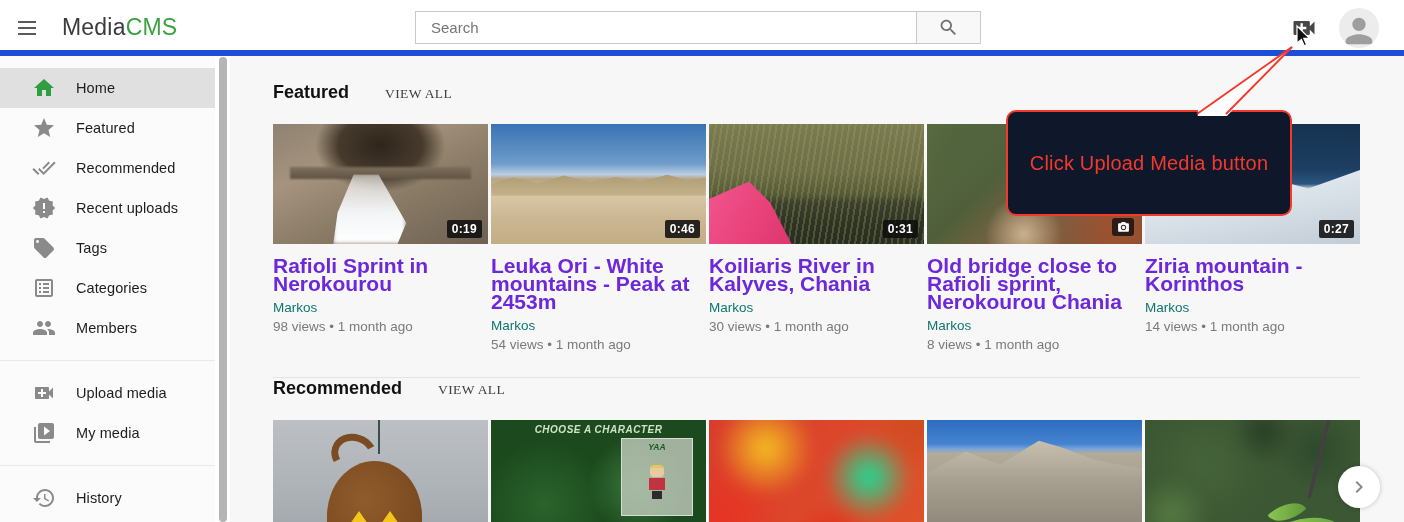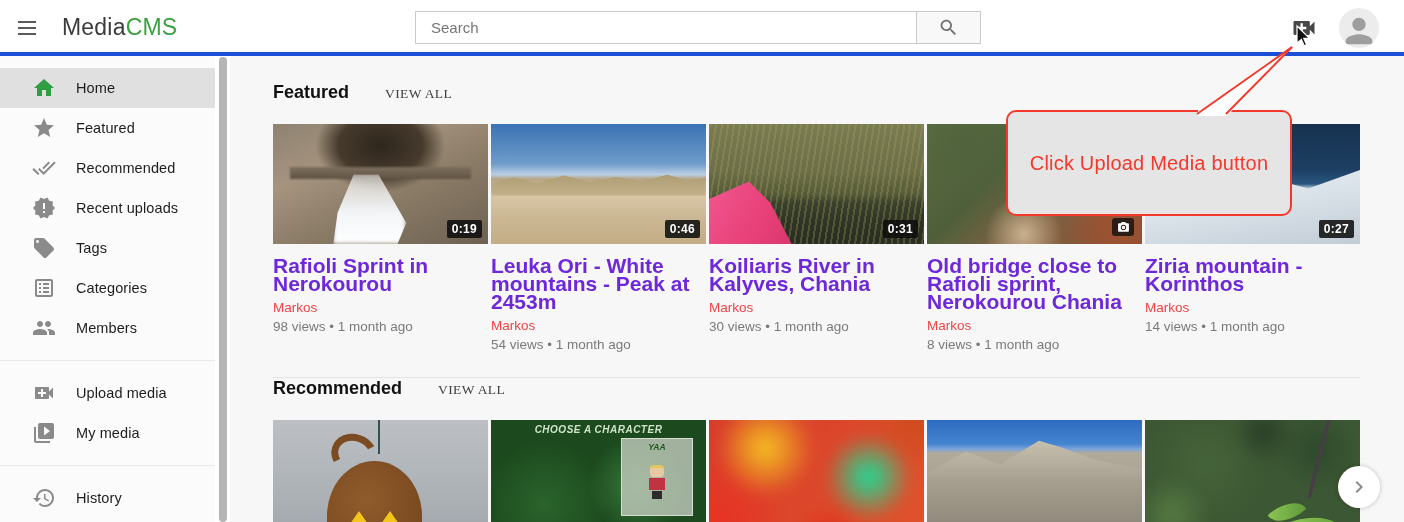--- a/index.html
+++ b/index.html
@@ -1,21 +1,21 @@
 <!DOCTYPE html>
 <html><head>
 <meta charset="utf-8">
 <style>
   * { margin:0; padding:0; box-sizing:border-box; }
   html,body { width:1404px; height:522px; overflow:hidden; }
   body { font-family:"Liberation Sans","DejaVu Sans",sans-serif; background:#fff; position:relative; }
 
   
   .topbar { position:absolute; left:0; top:0; width:1404px; height:56px; background:#fff;
-            border-bottom:4px solid #1d4ed8; z-index:10; }
+            border-bottom:6px solid #1d4ed8; z-index:10; }
   .menu-btn { position:absolute; left:14px; top:15px; width:26px; height:26px; background:none; border:0; cursor:pointer; }
   .menu-btn .bar { display:block; width:18px; height:2px; background:#5a5a5a; margin:4px auto; }
   .logo { position:absolute; left:62px; top:14px; font-size:23px; letter-spacing:.2px; cursor:pointer; text-decoration:none; }
   .logo .dark { color:#3b3b3b; }
   .logo .green { color:#3aa13f; }
 
   .search-wrap { position:absolute; left:415px; top:11px; height:33px; display:flex; }
   .search-input { width:501px; height:33px; border:1px solid #c9c9c9; border-right:none; padding:0 15px;
                   font-size:15px; color:#333; background:#fff; outline:none; font-family:inherit; }
   .search-input::placeholder { color:#757575; }
@@ -50,21 +50,21 @@
               color:#404040; letter-spacing:.4px; cursor:pointer; font-family:Liberation Serif, serif; }
   .cards-row { display:flex; gap:3px; margin-top:20px; }
   .card { width:215px; cursor:pointer; }
   .thumb { position:relative; width:215px; height:120px; overflow:hidden; background:#999; }
   .duration { position:absolute; right:6px; bottom:6px; background:rgba(15,15,15,.88); color:#fff;
               font-size:12px; font-weight:700; padding:2px 5px; border-radius:2px; letter-spacing:.3px; }
   .photo-badge { position:absolute; right:8px; bottom:8px; background:rgba(15,15,15,.8);
                  border-radius:3px; width:22px; height:18px; display:flex; align-items:center; justify-content:center; }
   .photo-badge svg { width:13px; height:13px; fill:#fff; }
   .card-title { font-size:21px; font-weight:700; color:#6d28d9; line-height:18px; margin:13px 0 6px; }
-  .card-author { font-size:13.5px; color:#ef4444; line-height:17px; }
+  .card-author { font-size:13.5px; color:#0f766e; line-height:17px; }
   .card-meta { font-size:13.5px; color:#7a7a7a; line-height:17px; margin-top:2px; }
   .section-divider { border:0; border-top:1px solid #e4e4e4; width:1087px; margin:24px 0 0; }
 
   
   .th-waterfall { background:
       radial-gradient(ellipse 105px 75px at 50% 18%, #2e261d 0%, #463a2c 40%, rgba(70,58,44,0) 62%),
       linear-gradient(155deg,#8f8272 0%,#a5937e 30%,#8a7b66 60%,#6e6152 100%); }
   .th-waterfall .fall { position:absolute; left:28%; top:42%; width:34%; height:58%;
       background:linear-gradient(180deg,rgba(255,255,255,.55),#f2f5f7 55%,#ffffff);
       filter:blur(2px); clip-path:polygon(28% 0,62% 0,100% 70%,88% 100%,0 100%,6% 55%); }
@@ -157,21 +157,21 @@
   .th-leaves .leaf.a { right:8%; bottom:-4px; width:52px; height:30px; transform:rotate(-18deg); }
   .th-leaves .leaf.b { right:26%; bottom:18px; width:34px; height:20px; transform:rotate(-40deg); }
 
   
   .next-btn { position:absolute; left:1338px; top:466px; width:42px; height:42px; border-radius:50%;
       background:#fff; border:0; box-shadow:0 0 5px rgba(0,0,0,.22); cursor:pointer; z-index:20;
       display:flex; align-items:center; justify-content:center; }
   .next-btn svg { width:24px; height:24px; fill:#8a8a8a; }
 
   
-  .callout { position:absolute; left:1006px; top:110px; width:286px; height:106px; background:#e5e5e5;
+  .callout { position:absolute; left:1006px; top:110px; width:286px; height:106px; background:#0f172a;
       border:2px solid #f3392c; border-radius:10px; z-index:50;
       display:flex; align-items:center; justify-content:center; }
   .callout-text { color:#f3392c; font-size:20px; letter-spacing:.2px; }
   .overlay-svg { position:absolute; left:0; top:0; width:1404px; height:522px; z-index:51; pointer-events:none; }
 </style>
 </head>
 <body>
 
 <div class="app">
 

